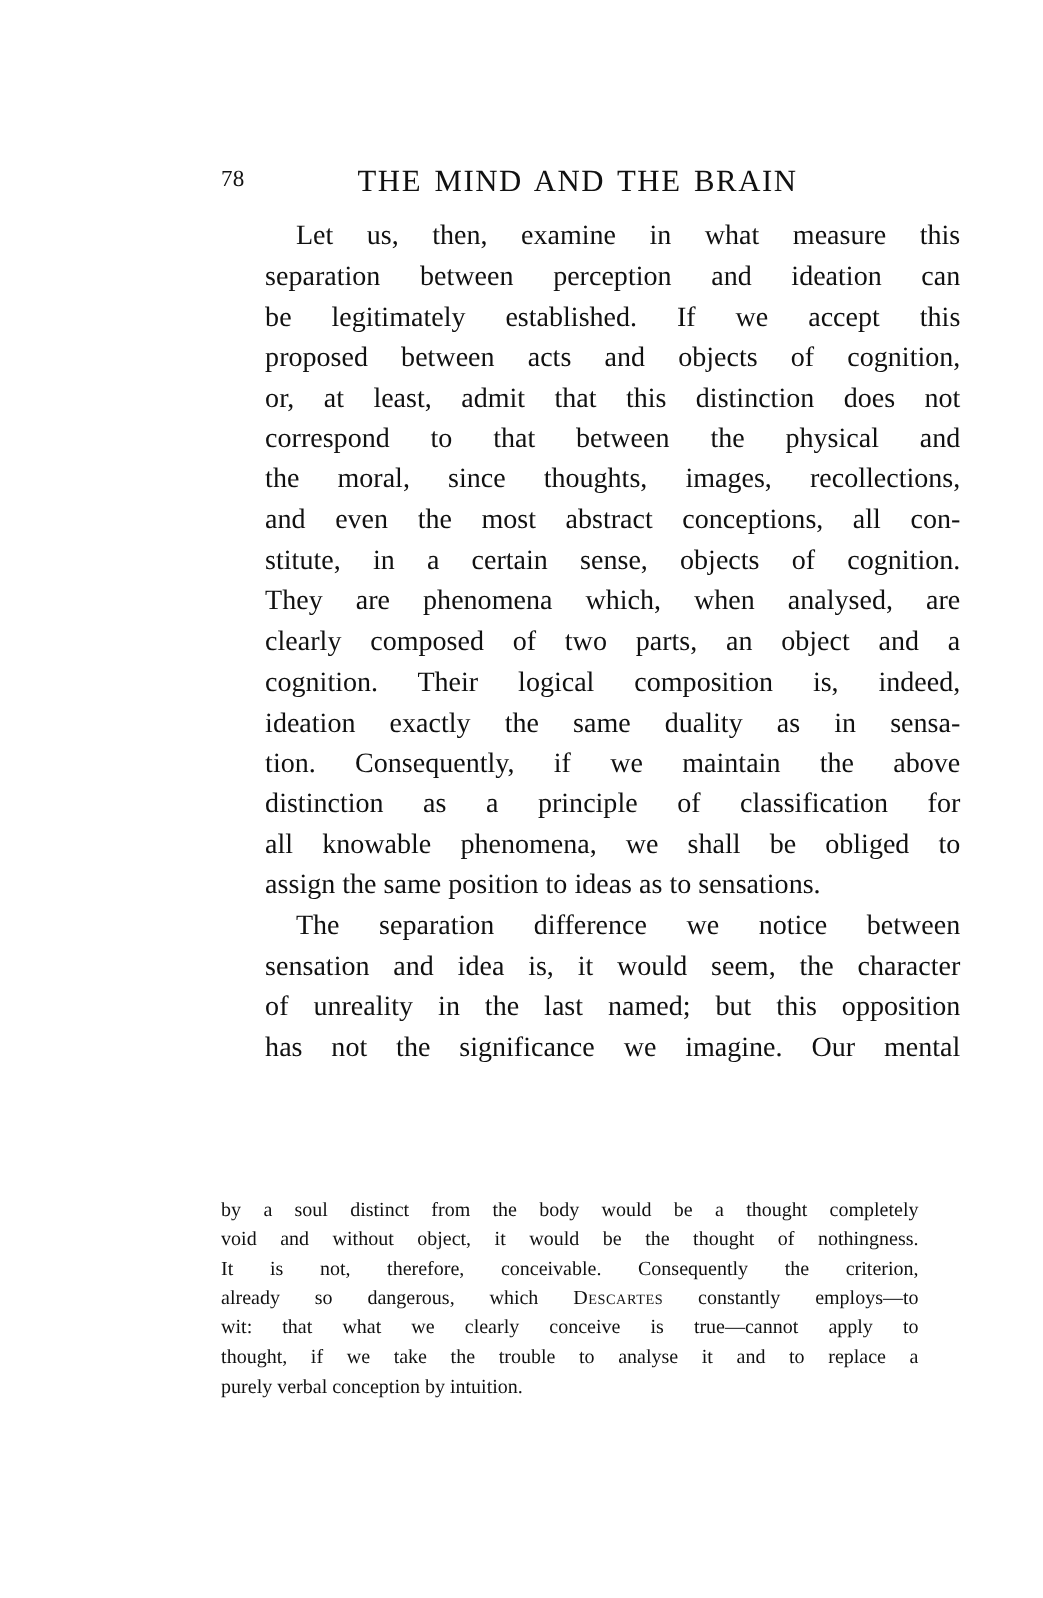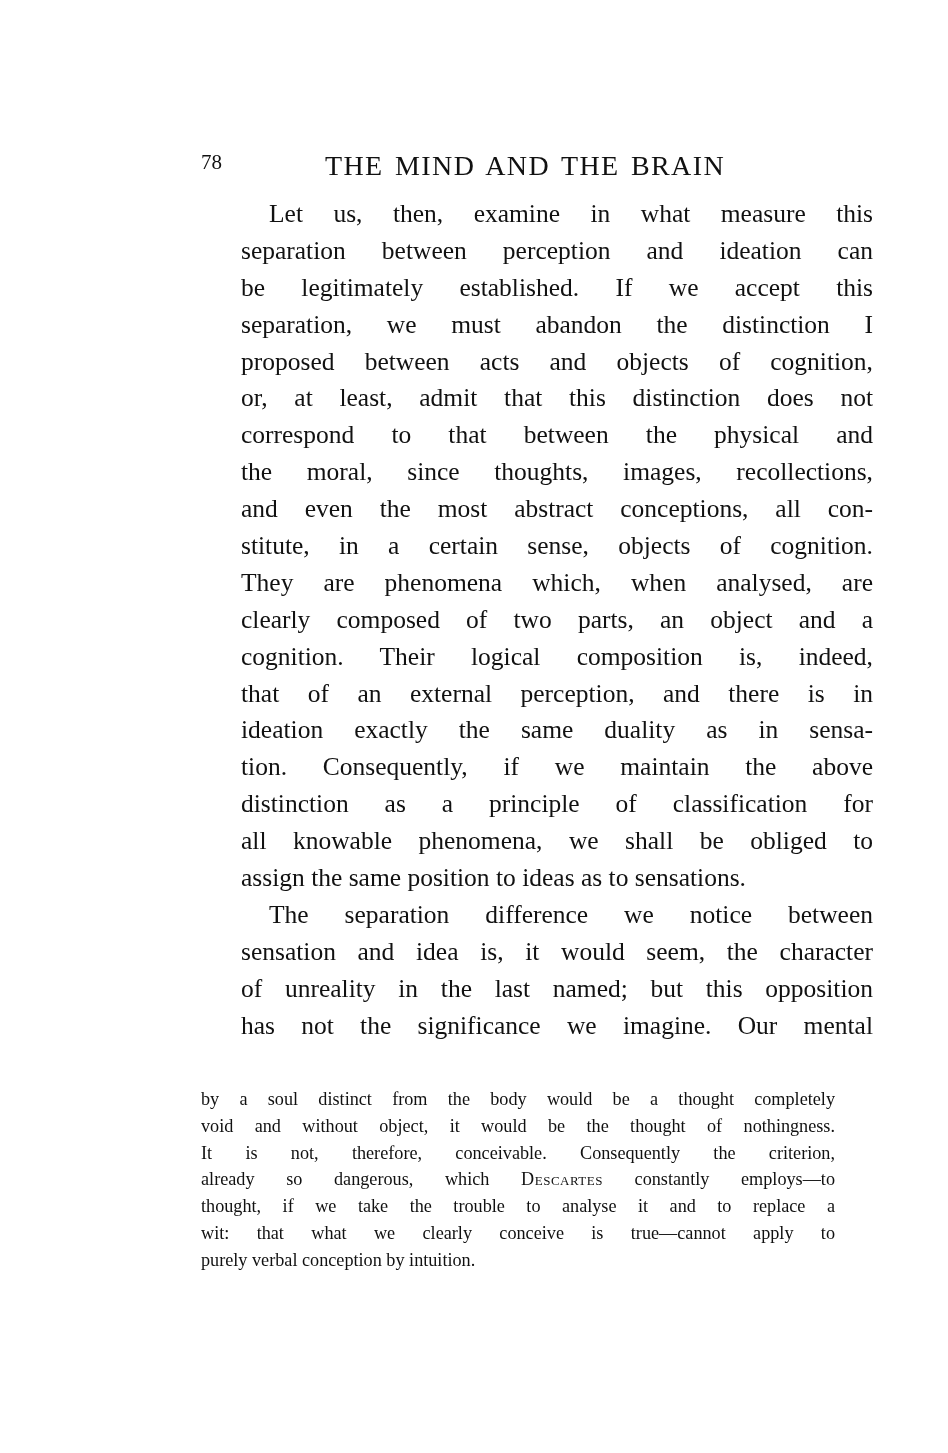--- a/index.html
+++ b/index.html
@@ -101,49 +101,47 @@
     <span class="page-number">78</span>
     <span class="running-title">THE MIND AND THE BRAIN</span>
   </div>
 
   <div class="body-text">
 
     <div>
       <span class="line indent">Let us, then, examine in what measure this</span>
       <span class="line">separation between perception and ideation can</span>
       <span class="line">be legitimately established.  If we accept this</span>
-      <span class="line">separation, we must abandon the distinction I</span>
       <span class="line">proposed between acts and objects of cognition,</span>
       <span class="line">or, at least, admit that this distinction does not</span>
       <span class="line">correspond to that between the physical and</span>
       <span class="line">the moral, since thoughts, images, recollections,</span>
       <span class="line">and even the most abstract conceptions, all con-</span>
       <span class="line">stitute, in a certain sense, objects of cognition.</span>
       <span class="line">They are phenomena which, when analysed, are</span>
       <span class="line">clearly composed of two parts, an object and a</span>
       <span class="line">cognition.  Their logical composition is, indeed,</span>
-      <span class="line">that of an external perception, and there is in</span>
       <span class="line">ideation exactly the same duality as in sensa-</span>
       <span class="line">tion.  Consequently, if we maintain the above</span>
       <span class="line">distinction as a principle of classification for</span>
       <span class="line">all knowable phenomena, we shall be obliged to</span>
       <span class="line last">assign the same position to ideas as to sensations.</span>
     </div>
 
     <div>
       <span class="line indent">The separation difference we notice between</span>
       <span class="line">sensation and idea is, it would seem, the character</span>
       <span class="line">of unreality in the last named; but this opposition</span>
       <span class="line">has not the significance we imagine.  Our mental</span>
     </div>
   </div>
 
   <div class="footnote">
     <span class="fn-line">by a soul distinct from the body would be a thought completely</span>
     <span class="fn-line">void and without object, it would be the thought of nothingness.</span>
     <span class="fn-line">It is not, therefore, conceivable.  Consequently the criterion,</span>
     <span class="fn-line"><span>already so dangerous, which </span><span class="smallcaps">Descartes</span><span> constantly employs—to</span></span>
+    <span class="fn-line">wit: that what we clearly conceive is true—cannot apply to</span>
     <span class="fn-line">thought, if we take the trouble to analyse it and to replace a</span>
-    <span class="fn-line">wit: that what we clearly conceive is true—cannot apply to</span>
     <span class="fn-line last">purely verbal conception by intuition.</span>
   </div>
 
 </div>
 
 </body></html>

